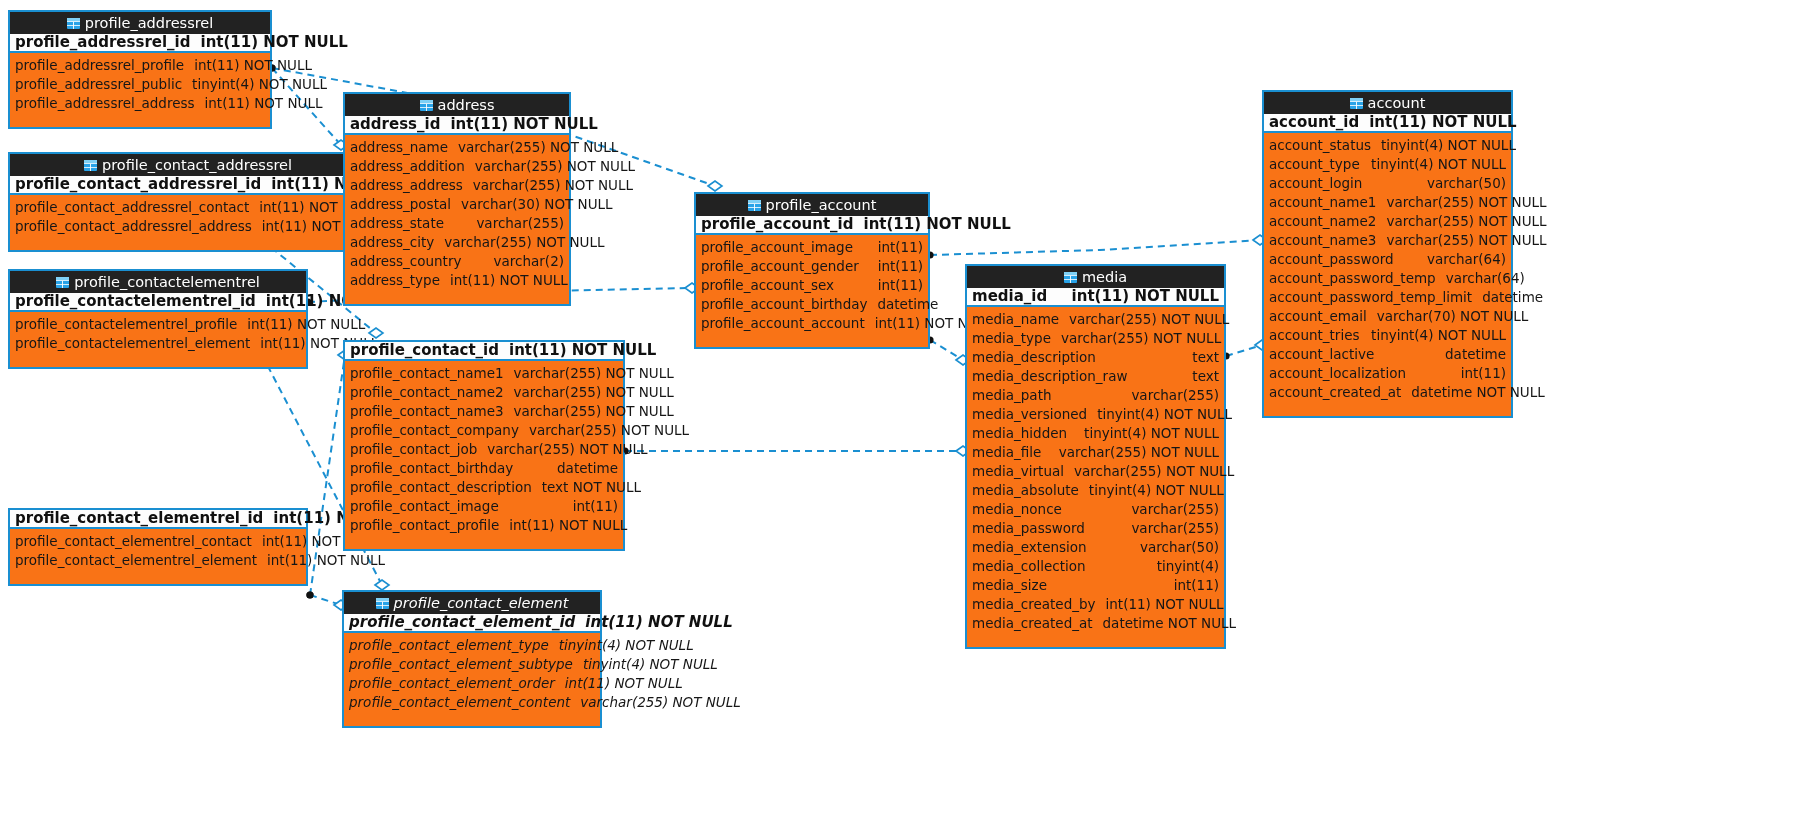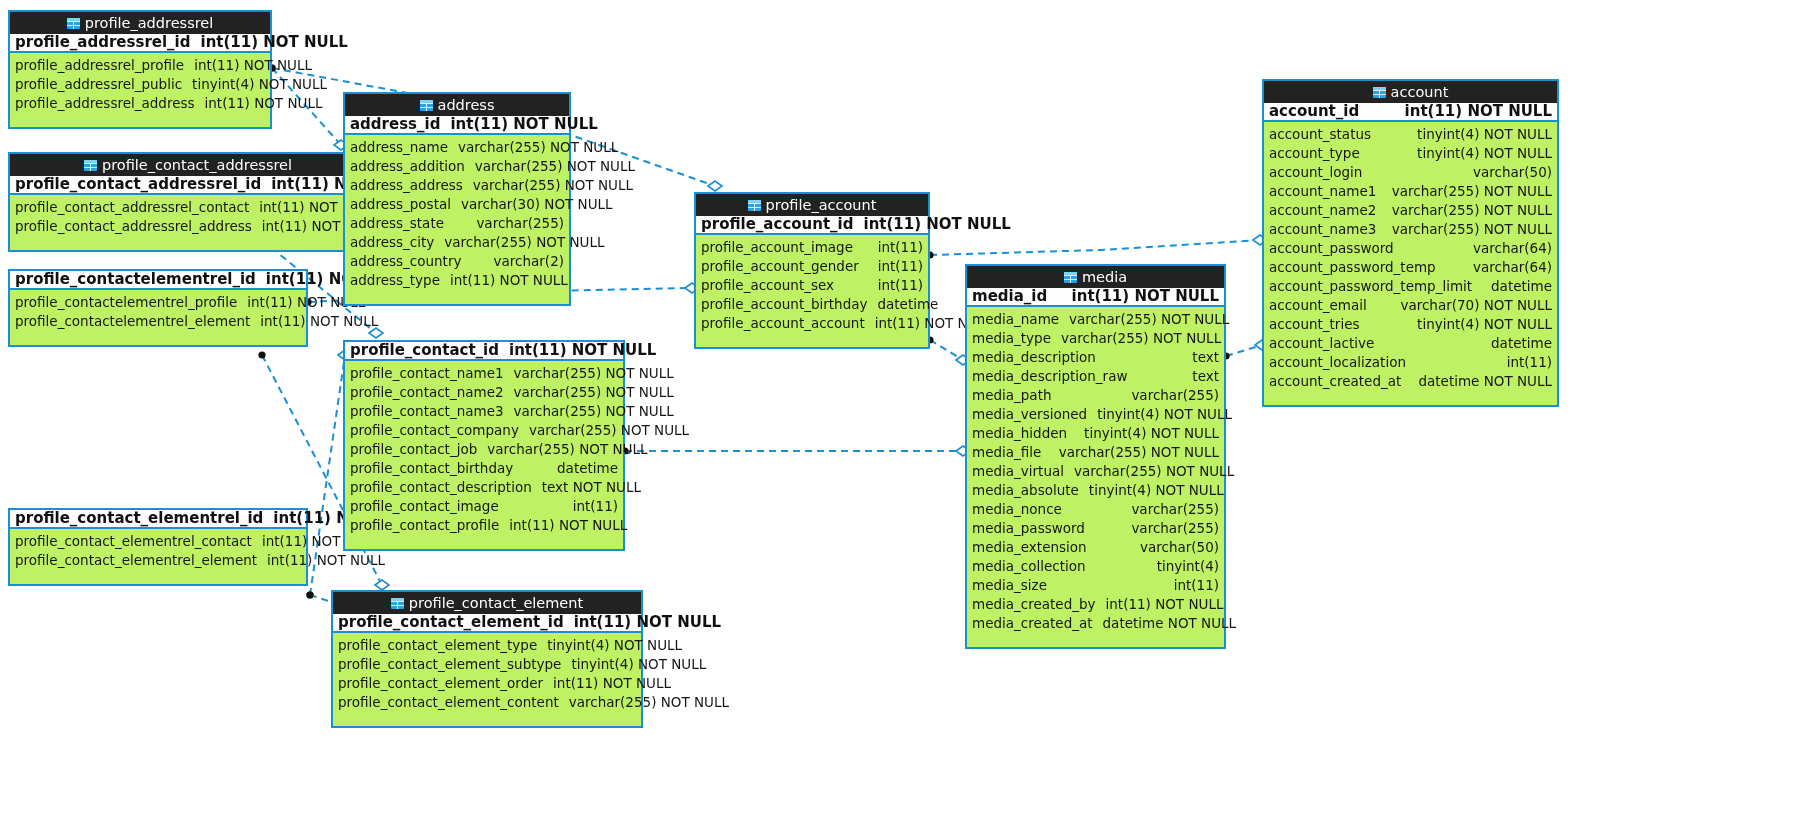--- a/index.html
+++ b/index.html
@@ -24,21 +24,21 @@
     position: absolute;
     left: 0; top: 0;
     width: 1817px;
     height: 840px;
     pointer-events: none;
     z-index: 1;
   }
   .table-node {
     position: absolute;
     border: 2px solid #1a8fd1;
-    background: #bef264;
+    background: #f97316;
     box-sizing: border-box;
     z-index: 3;
     box-shadow: 0 0 0 0 rgba(0,0,0,0);
   }
   .table-header {
     background: #222222;
     color: #ffffff;
     font-size: 14.5px;
     line-height: 22px;
     height: 22px;
@@ -175,20 +175,27 @@
           <span class="fname">profile_contact_addressrel_contact</span>
           <span class="ftype">int(11) NOT NULL</span>
         </div>
         <div class="field-row">
           <span class="fname">profile_contact_addressrel_address</span>
           <span class="ftype">int(11) NOT NULL</span>
         </div>
       </div>
     </div>
     <div class="table-node" style="left: 8px; top: 269px; width: 300px;">
+      <div class="table-header"><span class="tbl-icon"><svg viewBox="0 0 13 11" xmlns="http://www.w3.org/2000/svg">
+            <rect x="0" y="0" width="13" height="11" rx="1" fill="#29a3e8"></rect>
+            <rect x="0" y="0" width="13" height="3.2" fill="#7fd0f5"></rect>
+            <rect x="6.1" y="3.9" width="0.9" height="7.1" fill="#ffffff"></rect>
+            <rect x="0" y="3.2" width="13" height="0.8" fill="#ffffff"></rect>
+            <rect x="0" y="7.2" width="13" height="0.8" fill="#ffffff"></rect>
+          </svg></span><span>profile_contactelementrel</span></div>
       <div class="pk-row">
         <span class="fname">profile_contactelementrel_id</span>
         <span class="ftype">int(11) NOT NULL</span>
       </div>
       <div class="fields-wrap">
         <div class="field-row">
           <span class="fname">profile_contactelementrel_profile</span>
           <span class="ftype">int(11) NOT NULL</span>
         </div>
         <div class="field-row">
@@ -297,21 +304,21 @@
         <div class="field-row">
           <span class="fname">profile_contact_image</span>
           <span class="ftype">int(11)</span>
         </div>
         <div class="field-row">
           <span class="fname">profile_contact_profile</span>
           <span class="ftype">int(11) NOT NULL</span>
         </div>
       </div>
     </div>
-    <div class="table-node" style="left: 331px; top: 590px; width: 312px;">
+    <div class="table-node" style="left: 342px; top: 590px; width: 260px; font-style: italic;">
       <div class="table-header"><span class="tbl-icon"><svg viewBox="0 0 13 11" xmlns="http://www.w3.org/2000/svg">
             <rect x="0" y="0" width="13" height="11" rx="1" fill="#29a3e8"></rect>
             <rect x="0" y="0" width="13" height="3.2" fill="#7fd0f5"></rect>
             <rect x="6.1" y="3.9" width="0.9" height="7.1" fill="#ffffff"></rect>
             <rect x="0" y="3.2" width="13" height="0.8" fill="#ffffff"></rect>
             <rect x="0" y="7.2" width="13" height="0.8" fill="#ffffff"></rect>
           </svg></span><span>profile_contact_element</span></div>
       <div class="pk-row">
         <span class="fname">profile_contact_element_id</span>
         <span class="ftype">int(11) NOT NULL</span>
@@ -446,21 +453,21 @@
         <div class="field-row">
           <span class="fname">media_created_by</span>
           <span class="ftype">int(11) NOT NULL</span>
         </div>
         <div class="field-row">
           <span class="fname">media_created_at</span>
           <span class="ftype">datetime NOT NULL</span>
         </div>
       </div>
     </div>
-    <div class="table-node" style="left: 1262px; top: 79px; width: 297px;">
+    <div class="table-node" style="left: 1262px; top: 90px; width: 251px;">
       <div class="table-header"><span class="tbl-icon"><svg viewBox="0 0 13 11" xmlns="http://www.w3.org/2000/svg">
             <rect x="0" y="0" width="13" height="11" rx="1" fill="#29a3e8"></rect>
             <rect x="0" y="0" width="13" height="3.2" fill="#7fd0f5"></rect>
             <rect x="6.1" y="3.9" width="0.9" height="7.1" fill="#ffffff"></rect>
             <rect x="0" y="3.2" width="13" height="0.8" fill="#ffffff"></rect>
             <rect x="0" y="7.2" width="13" height="0.8" fill="#ffffff"></rect>
           </svg></span><span>account</span></div>
       <div class="pk-row">
         <span class="fname">account_id</span>
         <span class="ftype">int(11) NOT NULL</span>

